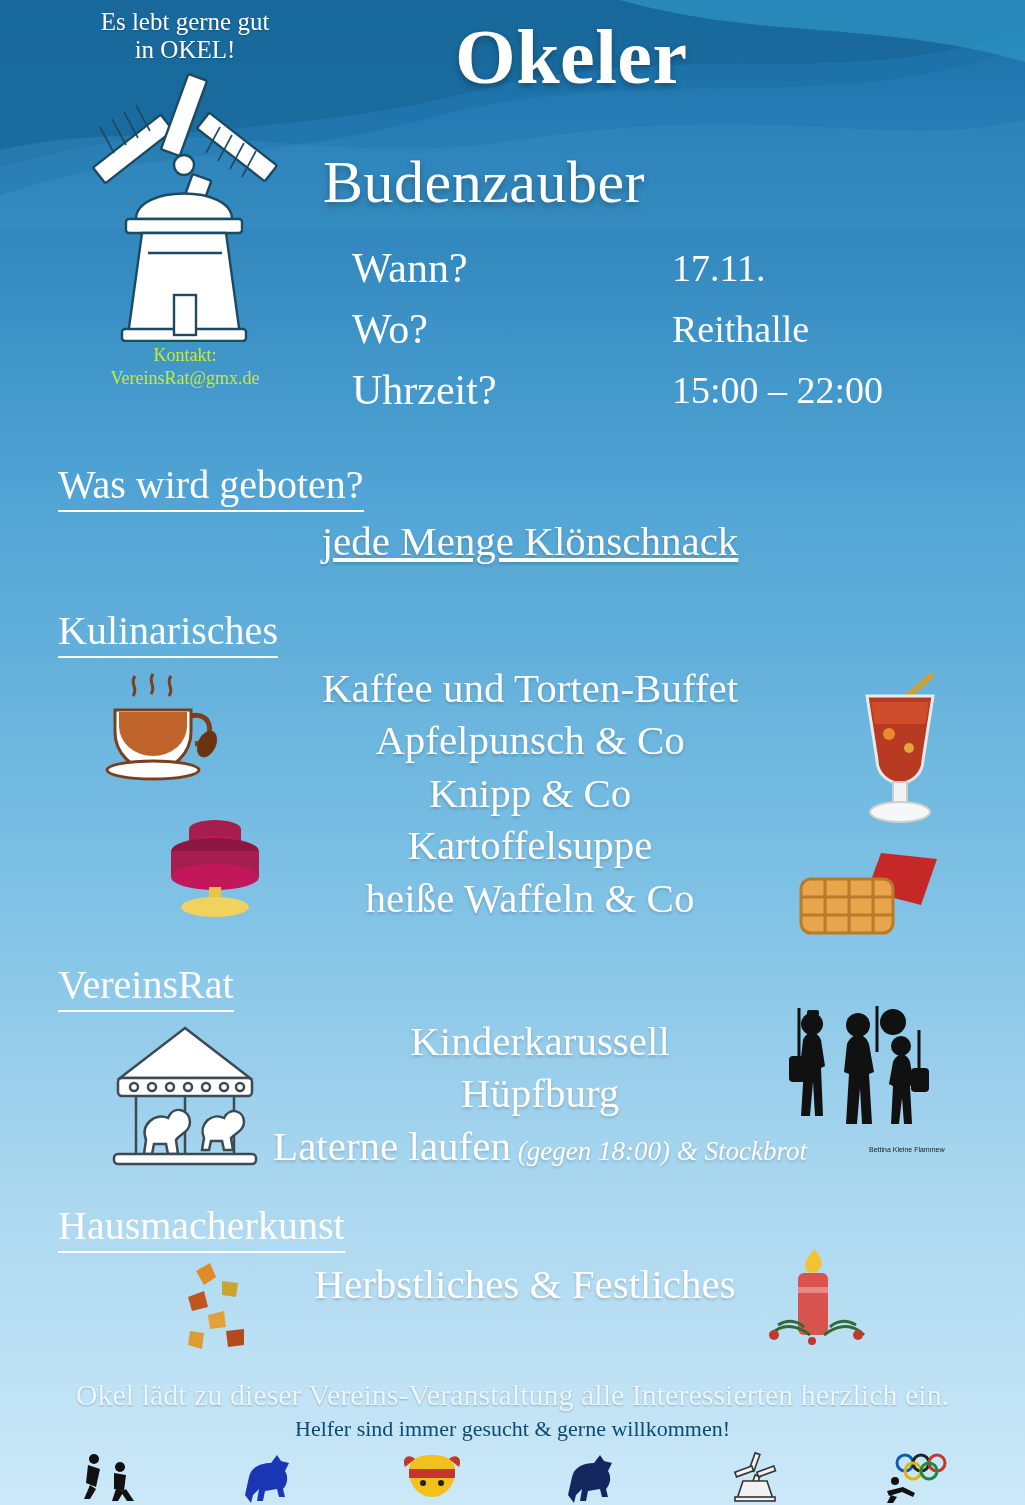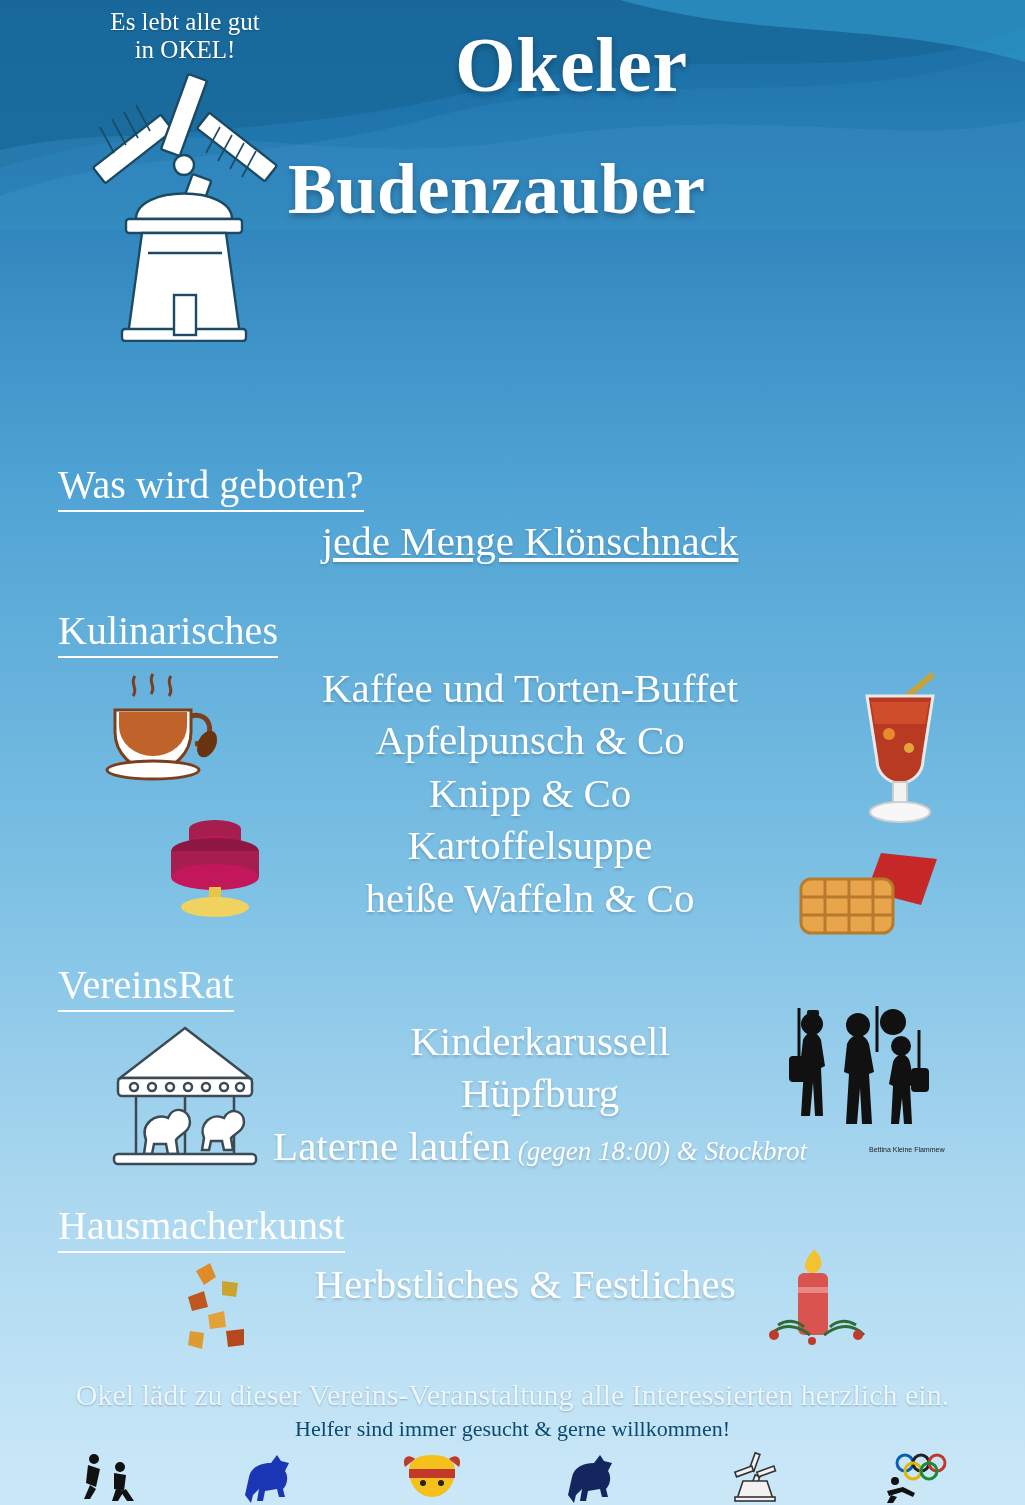--- a/index.html
+++ b/index.html
@@ -13,23 +13,23 @@
   .wave{position:absolute;left:0;top:0;width:1025px;height:230px;overflow:hidden;pointer-events:none;}
   .poster{position:absolute;inset:0;}
 
   
   .logo-wrap{position:absolute;left:40px;top:8px;width:290px;height:420px;text-align:center;}
   .slogan{font-size:25px;line-height:1.1;color:#fff;font-weight:400;text-shadow:0 1px 2px rgba(0,0,0,.25);}
   .windmill{margin:4px auto 0;display:block;}
   .kontakt{margin-top:2px;font-size:18px;color:#c8ea3a;line-height:1.25;}
   .kontakt .mail{display:block;}
 
-  .title1{position:absolute;left:455px;top:20px;font-size:78px;font-weight:700;letter-spacing:.5px;
+  .title1{position:absolute;left:455px;top:12px;font-size:78px;font-weight:700;letter-spacing:.5px;
           text-shadow:0 3px 6px rgba(0,0,0,.3);}
-  .title2{position:absolute;left:288px;top:148px;font-size:72px;font-weight:700;letter-spacing:.5px;
+  .title2{position:absolute;left:323px;top:148px;font-size:60px;font-weight:400;letter-spacing:.5px;
           text-shadow:0 3px 6px rgba(0,0,0,.3);}
 
   .qa{position:absolute;left:352px;top:240px;width:620px;}
   .qa-row{display:flex;margin-bottom:4px;}
   .qa-q{width:320px;font-size:42px;line-height:1.35;}
   .qa-a{font-size:38px;line-height:1.5;}
 
   
   .sec-head{position:absolute;font-size:40px;border-bottom:2px solid #ffffff;padding-bottom:2px;line-height:1.15;}
   .sec-items{position:absolute;text-align:center;}
@@ -73,21 +73,21 @@
 
   <svg class="wave" viewBox="0 0 1025 230" preserveAspectRatio="none">
     <path d="M0,0 H1025 V46 C840,120 640,60 430,118 C260,164 120,150 0,196 Z" fill="#1a6fa6" opacity="0.55"></path>
     <path d="M0,0 H1025 V26 C860,96 700,34 470,92 C290,138 150,120 0,168 Z" fill="#15618f" opacity="0.5"></path>
     <path d="M620,0 C760,40 880,20 1025,62 L1025,0 Z" fill="#2f99c9" opacity="0.65"></path>
     <path d="M0,150 C180,110 330,170 520,140 C760,102 900,150 1025,120 L1025,230 L0,230 Z" fill="#3d93c5" opacity="0.35"></path>
   </svg>
 
   <div class="logo-wrap">
     <div class="slogan">
-      <div>Es lebt alle gut</div>
+      <div>Es lebt gerne gut</div>
       <div>in OKEL!</div>
     </div>
 
     <svg class="windmill" width="230" height="275" viewBox="0 0 230 275">
       <g stroke="#1b4a63" stroke-width="2.4" fill="#ffffff">
 
         <g>
           <rect x="20" y="72" width="86" height="20" rx="2" transform="rotate(-38 63 82)"></rect>
           <rect x="124" y="70" width="86" height="20" rx="2" transform="rotate(38 167 80)"></rect>
           <rect x="104" y="8" width="20" height="80" rx="2" transform="rotate(20 114 48)"></rect>
@@ -110,25 +110,43 @@
 
         <rect x="56" y="152" width="116" height="14" rx="3"></rect>
 
         <path d="M72,166 L156,166 L170,268 L58,268 Z" fill="#ffffff"></path>
         <rect x="52" y="262" width="124" height="12" rx="3"></rect>
         <line x1="78" y1="186" x2="152" y2="186"></line>
         <rect x="104" y="228" width="22" height="40" fill="#ffffff"></rect>
       </g>
     </svg>
 
+    <div class="kontakt">
+      <span>Kontakt:</span>
+      <span class="mail">VereinsRat@gmx.de</span>
+    </div>
   </div>
 
   <div class="title1">Okeler</div>
   <div class="title2">Budenzauber</div>
 
+  <div class="qa">
+    <div class="qa-row">
+      <div class="qa-q">Wann?</div>
+      <div class="qa-a">17.11.</div>
+    </div>
+    <div class="qa-row">
+      <div class="qa-q">Wo?</div>
+      <div class="qa-a">Reithalle</div>
+    </div>
+    <div class="qa-row">
+      <div class="qa-q">Uhrzeit?</div>
+      <div class="qa-a">15:00 – 22:00</div>
+    </div>
+  </div>
 
   <div class="sec-head" id="h-geboten">Was wird geboten?</div>
   <div class="sec-items" id="i-geboten">
     <div class="item">jede Menge Klönschnack</div>
   </div>
 
   <div class="sec-head" id="h-kulinarisch">Kulinarisches</div>
   <div class="sec-items" id="i-kulinarisch">
     <div class="item">Kaffee und Torten-Buffet</div>
     <div class="item">Apfelpunsch &amp; Co</div>

